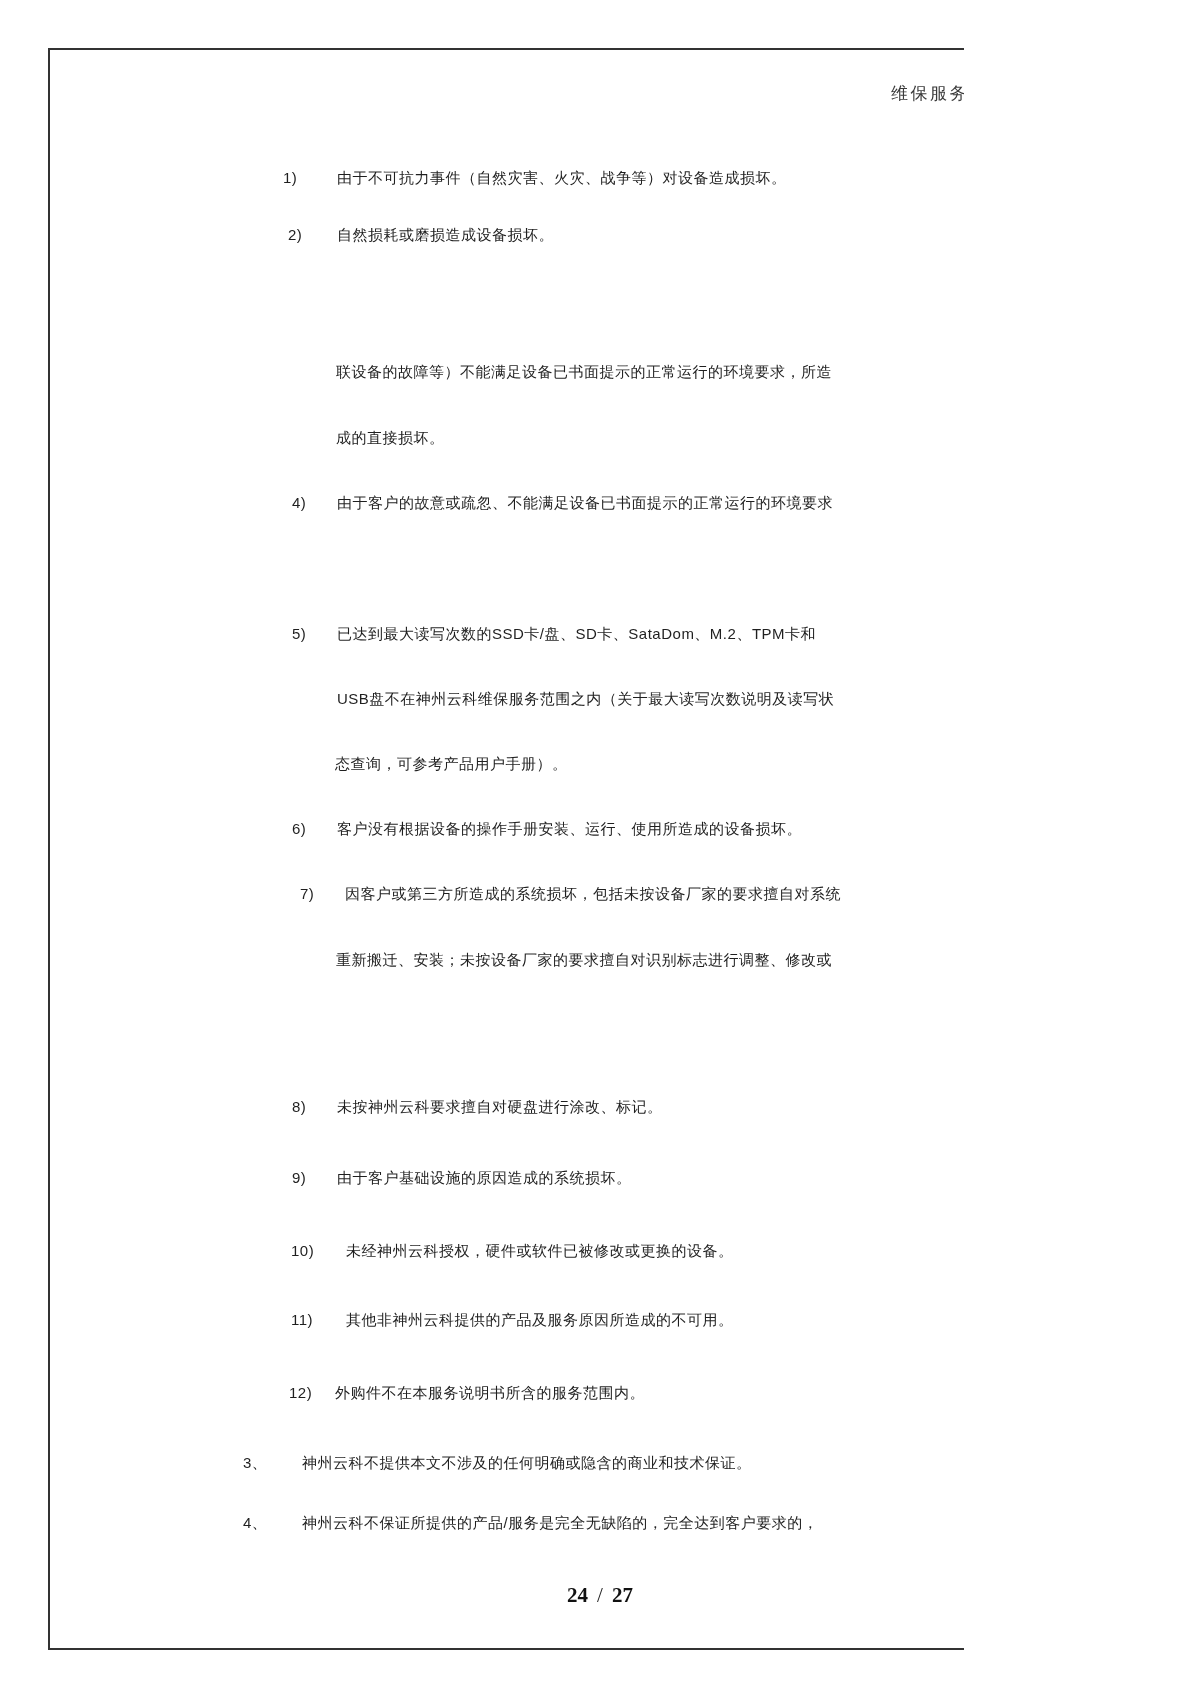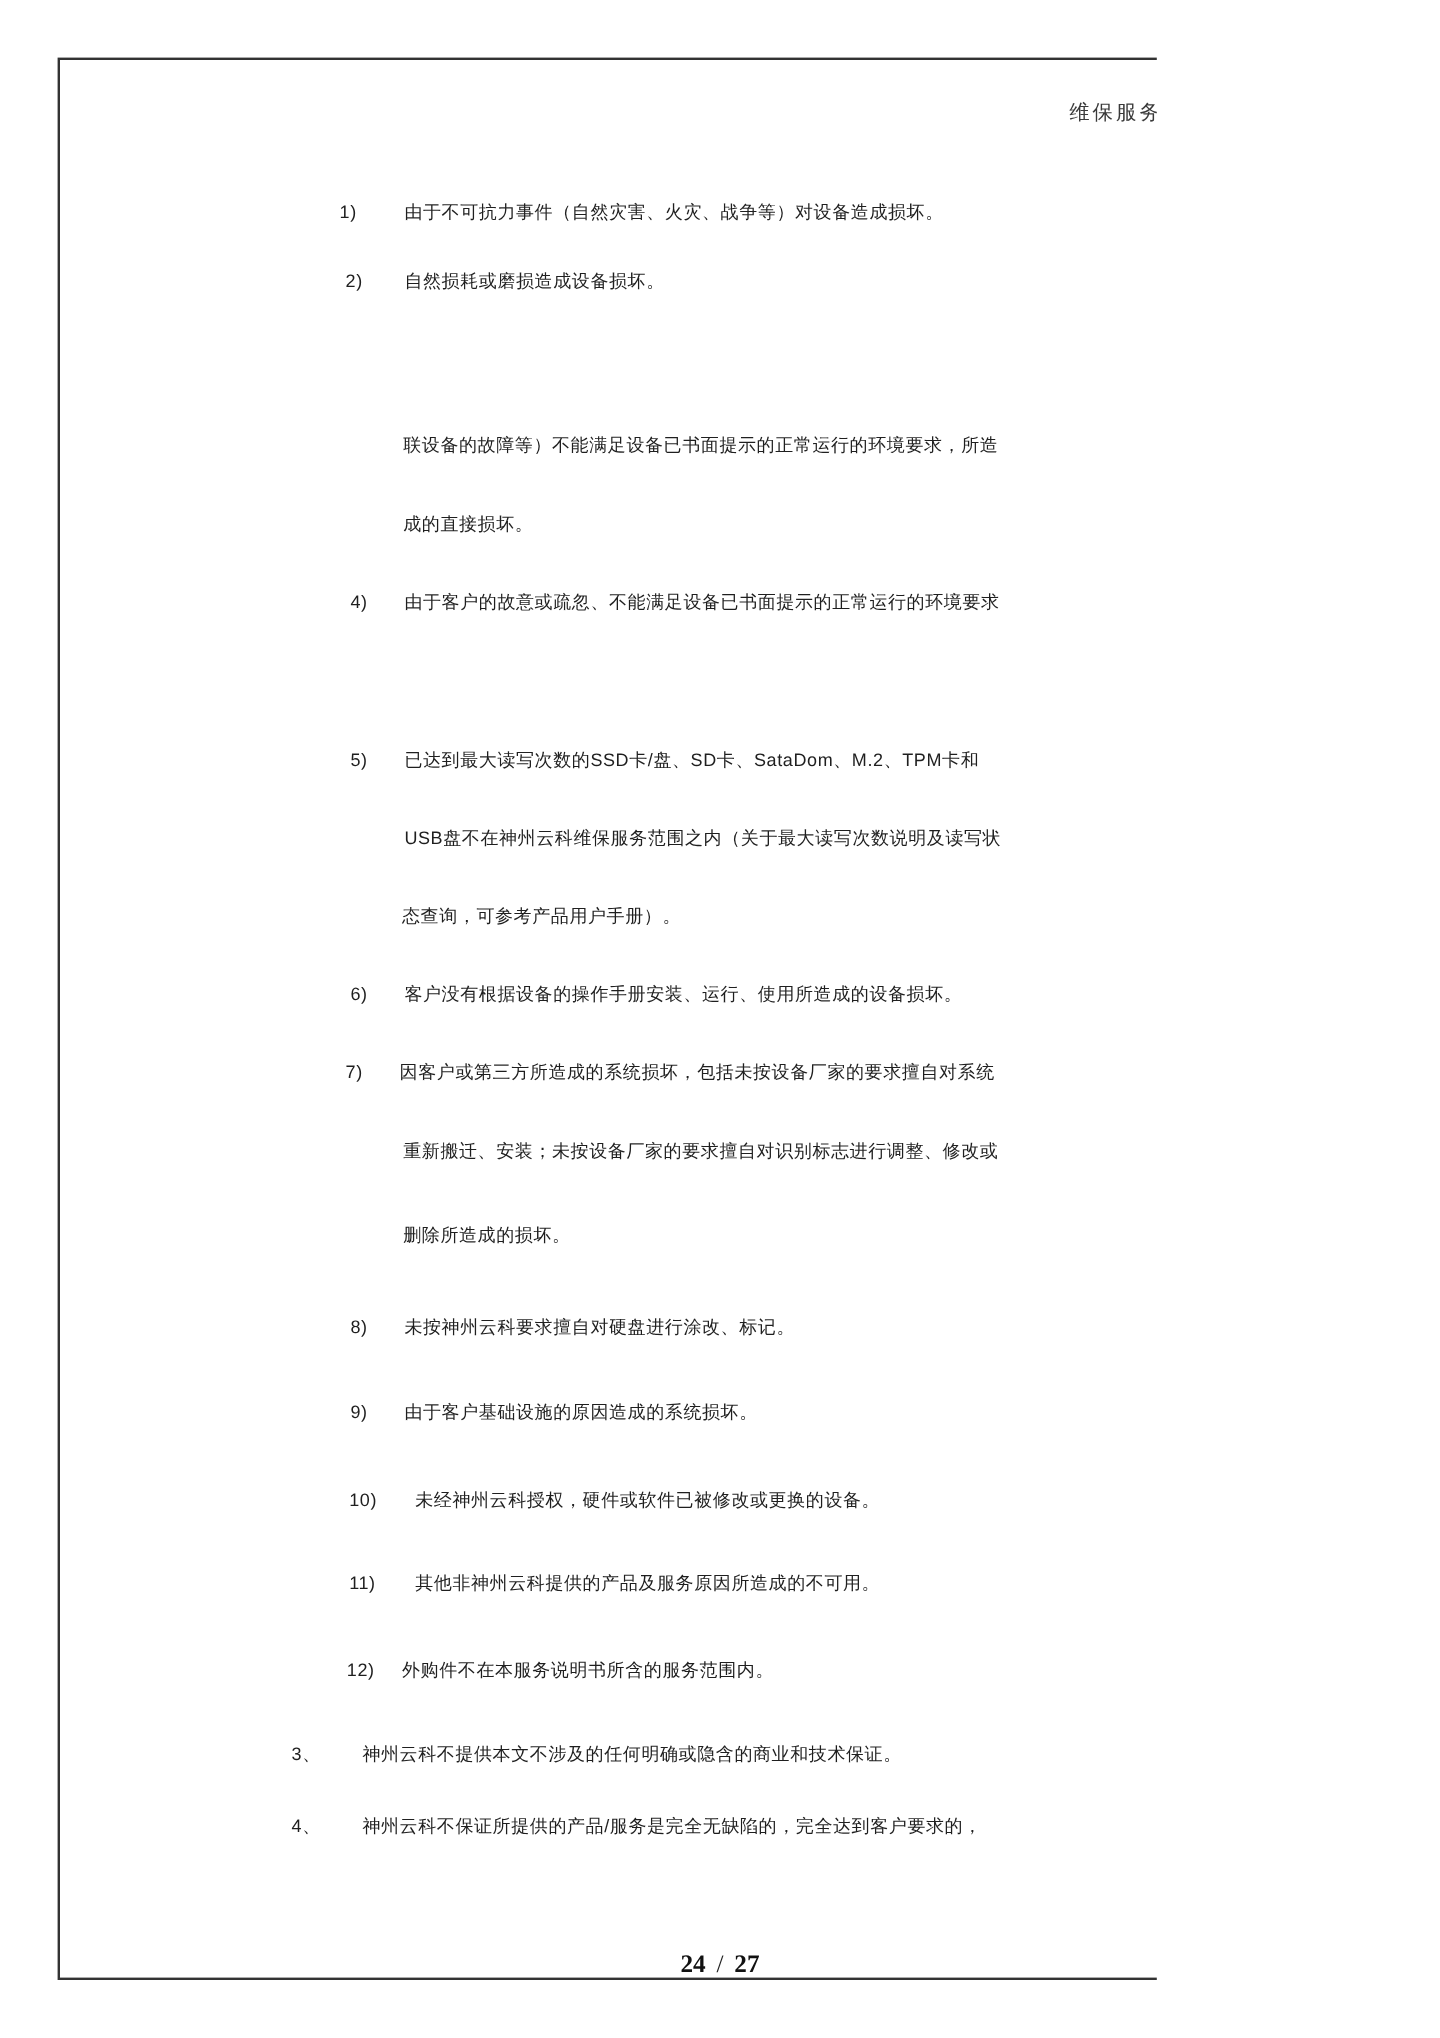--- a/index.html
+++ b/index.html
@@ -45,21 +45,20 @@
   .footer {
     position: absolute;
     left: 49px;
     top: 1578px;
     width: 1102px;
     text-align: center;
     font-family: "Liberation Serif", "DejaVu Serif", serif;
     font-size: 21px;
     line-height: 34px;
     color: #111111;
-    margin-top: 41px;
   }
   .footer .pg { font-weight: bold; }
   .footer .sep { font-weight: normal; margin: 0 9px; color: #222222; }
 </style>
 </head>
 <body>
 
 <div class="page">
 
   <div class="border-box"></div>
@@ -74,23 +73,22 @@
   <div class="line" style="top:406px;left:336px"><span>成的直接损坏。</span></div>
 
   <div class="line" style="top:471px;left:292px"><span class="num" style="width:45px">4)</span><span>由于客户的故意或疏忽、不能满足设备已书面提示的正常运行的环境要求</span></div>
 
   <div class="line" style="top:602px;left:292px"><span class="num" style="width:45px">5)</span><span>已达到最大读写次数的SSD卡/盘、SD卡、SataDom、M.2、TPM卡和</span></div>
   <div class="line" style="top:667px;left:337px"><span>USB盘不在神州云科维保服务范围之内（关于最大读写次数说明及读写状</span></div>
   <div class="line" style="top:732px;left:335px"><span>态查询，可参考产品用户手册）。</span></div>
 
   <div class="line" style="top:797px;left:292px"><span class="num" style="width:45px">6)</span><span>客户没有根据设备的操作手册安装、运行、使用所造成的设备损坏。</span></div>
 
-  <div class="line" style="top:862px;left:288px"><span class="num" style="width:45px">7)</span><span>因客户或第三方所造成的系统损坏，包括未按设备厂家的要求擅自对系统</span></div>
+  <div class="line" style="top:862px;left:300px"><span class="num" style="width:45px">7)</span><span>因客户或第三方所造成的系统损坏，包括未按设备厂家的要求擅自对系统</span></div>
   <div class="line" style="top:928px;left:336px"><span>重新搬迁、安装；未按设备厂家的要求擅自对识别标志进行调整、修改或</span></div>
-  <div class="line" style="top:998px;left:336px"><span>删除所造成的损坏。</span></div>
 
   <div class="line" style="top:1075px;left:292px"><span class="num" style="width:45px">8)</span><span>未按神州云科要求擅自对硬盘进行涂改、标记。</span></div>
 
   <div class="line" style="top:1146px;left:292px"><span class="num" style="width:45px">9)</span><span>由于客户基础设施的原因造成的系统损坏。</span></div>
 
   <div class="line" style="top:1219px;left:291px"><span class="num" style="width:55px">10)</span><span>未经神州云科授权，硬件或软件已被修改或更换的设备。</span></div>
 
   <div class="line" style="top:1288px;left:291px"><span class="num" style="width:55px">11)</span><span>其他非神州云科提供的产品及服务原因所造成的不可用。</span></div>
 
   <div class="line" style="top:1361px;left:289px"><span class="num" style="width:46px">12)</span><span>外购件不在本服务说明书所含的服务范围内。</span></div>

